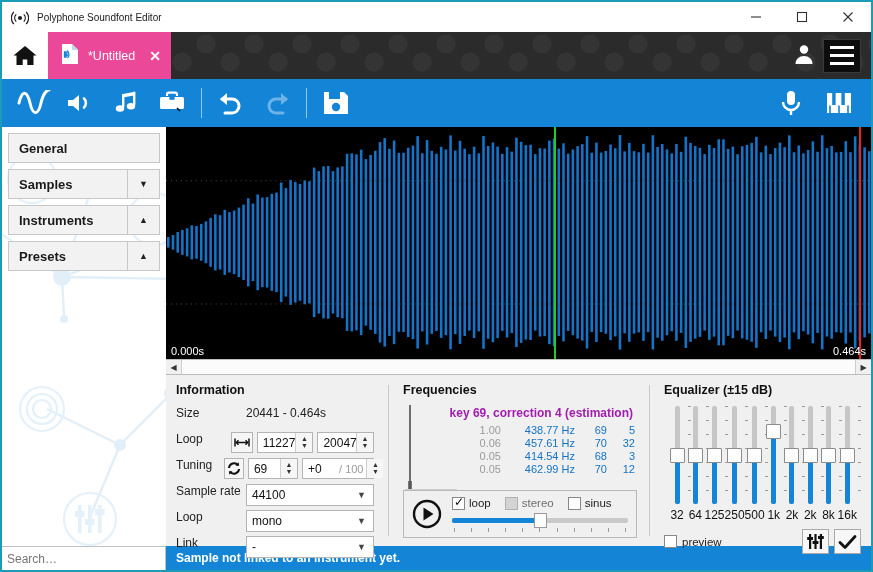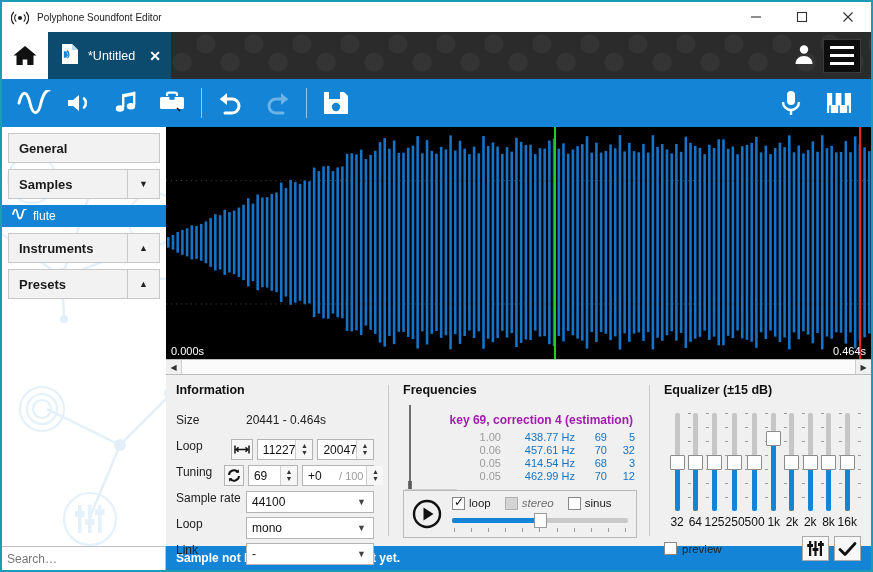--- a/index.html
+++ b/index.html
@@ -49,21 +49,21 @@
       radial-gradient(circle at 36px 30px, rgba(255,255,255,.045) 9px, transparent 10px);
     background-size: 48px 48px;
     pointer-events:none;
   }
   .home-btn {
     width: 46px; background: #ffffff;
     display: flex; align-items: center; justify-content: center;
     position: relative; z-index: 2;
   }
   .tab {
-    background: #0c4a6e; color: #fff;
+    background: #ec4899; color: #fff;
     display: flex; align-items: center; gap: 8px;
     padding: 0 10px 0 12px;
     position: relative; z-index: 2;
     min-width: 120px;
   }
   .tab-label { font-size: 12.5px; }
   .tab-close { margin-left: 6px; font-size: 14px; font-weight: bold; line-height: 1; cursor: pointer; }
   .tabstrip-right { margin-left: auto; display: flex; align-items: center; gap: 6px; padding-right: 10px; position: relative; z-index: 2; }
   .hamburger {
     width: 38px; height: 34px; background: #0d0d0d;
@@ -145,21 +145,21 @@
     display: flex; align-items: stretch;
   }
   .hs-btn { width: 16px; background: #f0f0f0; border-right:1px solid #cdcdcd;
             display:flex;align-items:center;justify-content:center;font-size:8px;color:#333;}
   .hs-btn.r { border-right: none; border-left:1px solid #cdcdcd; }
   .hs-track { flex:1; background:#fbfbfb; }
 
   
   .panels { flex: 1; display: flex; background: #f0f0f0; min-height:0; }
   .panel { padding: 8px 10px 4px 10px; position: relative; }
-  .panel-title { font-weight: bold; font-size: 12.5px; color: #111; margin-bottom: 16px; }
+  .panel-title { font-weight: bold; font-size: 12.5px; color: #111; margin-bottom: 9px; }
   .vdiv { width:1px; background:#c9c9c9; margin: 10px 4px; }
 
   
   .p-info { width: 218px; min-width:218px; }
   .info-row { display: flex; align-items: flex-start; height: 25px; margin-bottom: 1px; }
   .info-lbl { width: 70px; font-size: 12px; color: #222; }
   .info-val { font-size: 12px; color: #222; }
   .sq-btn {
     width: 28px; height: 21px; background:#f6f6f6; border:1px solid #b4b4b4;
     display:flex;align-items:center;justify-content:center; margin-right: 4px;
@@ -205,21 +205,21 @@
   .player-right { flex:1; }
   .chk-row { display:flex; align-items:center; gap:4px; margin-bottom:3px; }
   .chk {
     width:13px;height:13px;border:1px solid #888;background:#fff; position:relative; flex-shrink:0;
   }
   .chk.checked::after {
     content:"✓"; position:absolute; left:1px; top:-3px; font-size:12px; color:#111;
   }
   .chk.disabled { background:#d4d4d4; border-color:#b0b0b0; }
   .chk-lbl { font-size:11.5px; color:#222; margin-right:10px; }
-  .chk-lbl.dis { color:#6e6e6e;font-style:italic; }
+  .chk-lbl.dis { color:#6e6e6e; }
   .slider-wrap { position:relative; height:14px; }
   .sl-track { position:absolute; left:0; right:0; top:5px; height:5px; background:#c9c9c9; border-radius:2px;}
   .sl-fill { position:absolute; left:0; top:5px; height:5px; background:#1384d6; border-radius:2px;}
   .sl-handle { position:absolute; top:0; width:13px; height:15px; background:#fcfcfc; border:1px solid #9a9a9a;}
   .sl-ticks { display:flex; justify-content:space-between; margin-top:1px; padding:0 2px;}
   .sl-ticks i { width:1px; height:4px; background:#9a9a9a; display:block;}
 
   
   .p-eq { flex:1; min-width:0; }
   .eq-sliders { display:flex; gap:0; justify-content:space-between; padding: 0 4px; }
@@ -426,28 +426,20 @@
             <rect x="93" y="382" width="9.6" height="6"></rect>
         </g>
       </svg>
       <div class="sb-items">
         <div class="sb-btn">
           <span>General</span>
         </div>
         <div class="sb-btn">
           <span>Samples</span>
           <span class="sb-arrow">▼</span>
-        </div>
-        <div class="sb-sel">
-          <span>
-            <svg width="15" height="12" viewBox="0 0 15 12">
-              <path d="M1 5c1.6-6 3.4-6 4.6 0S9 11 10.4 5s3-5 3.6-5" stroke="#fff" stroke-width="1.8" fill="none" stroke-linecap="round"></path>
-            </svg>
-          </span>
-          <span>flute</span>
         </div>
         <div class="sb-btn">
           <span>Instruments</span>
           <span class="sb-arrow">▲</span>
         </div>
         <div class="sb-btn">
           <span>Presets</span>
           <span class="sb-arrow">▲</span>
         </div>
       </div>

